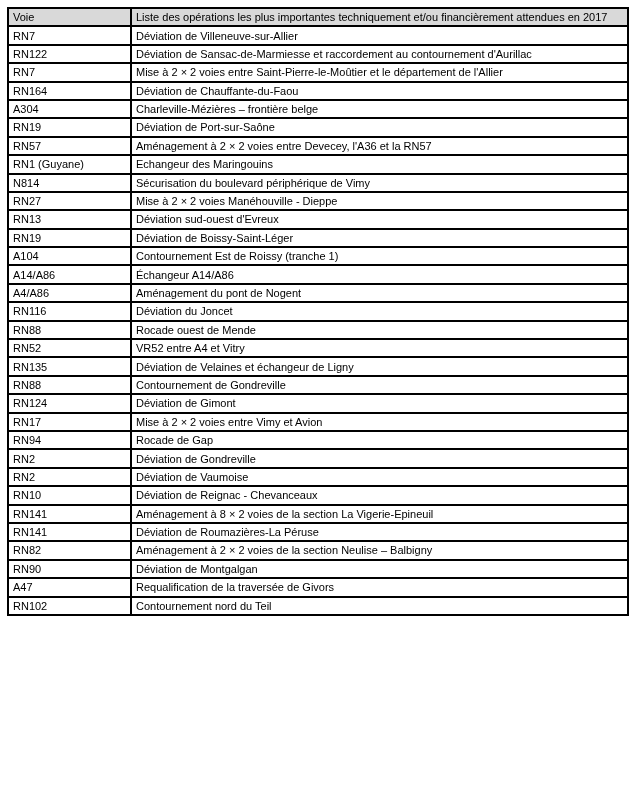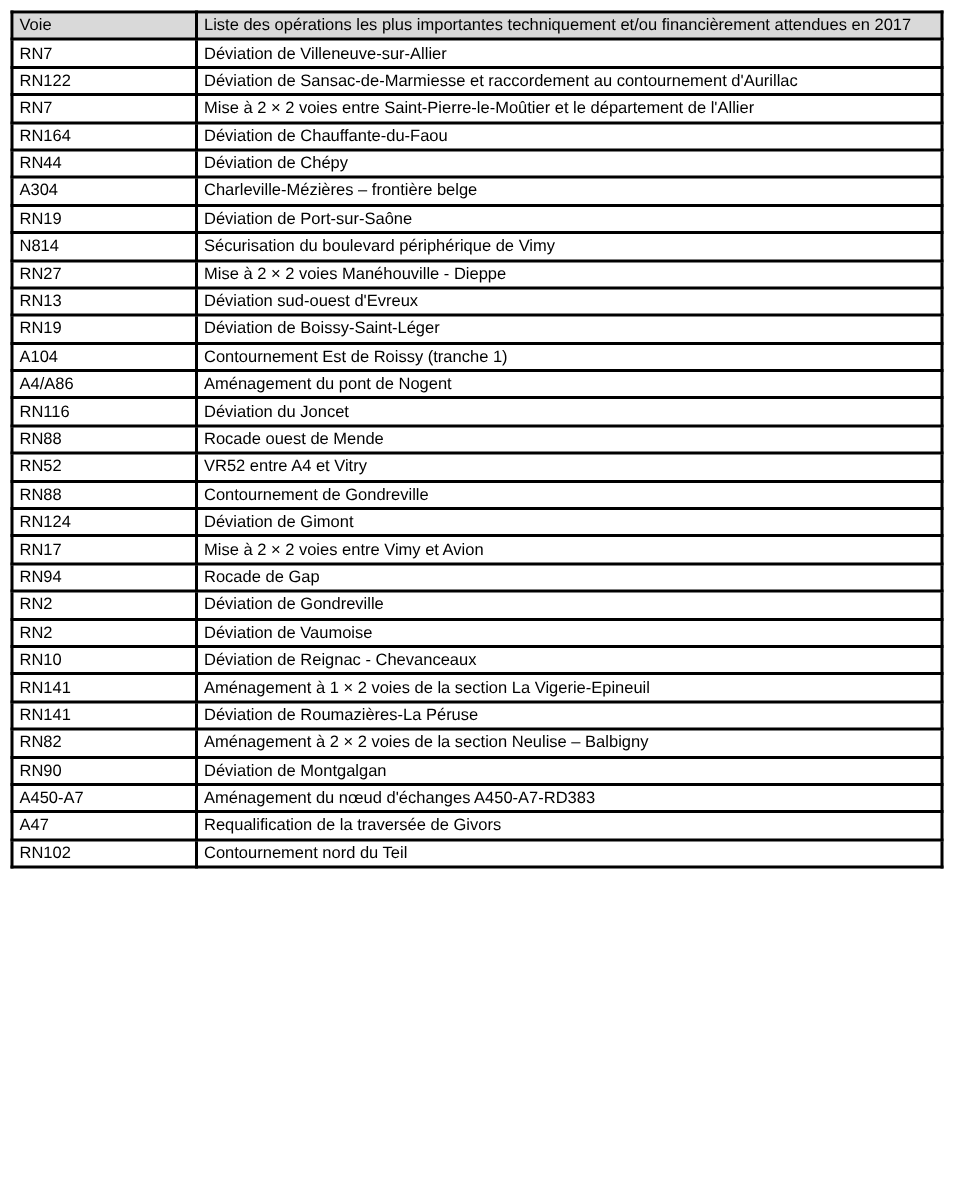--- a/index.html
+++ b/index.html
@@ -65,30 +65,34 @@
         </tr>
         <tr>
           <td class="col-voie">RN7</td>
           <td>Mise à 2 × 2 voies entre Saint-Pierre-le-Moûtier et le département de l'Allier</td>
         </tr>
         <tr>
           <td class="col-voie">RN164</td>
           <td>Déviation de Chauffante-du-Faou</td>
         </tr>
         <tr>
-          <td class="col-voie">RN44</td>
-          <td>Déviation de Chépy</td>
-        </tr>
-        <tr>
           <td class="col-voie">A304</td>
           <td>Charleville-Mézières – frontière belge</td>
         </tr>
         <tr>
           <td class="col-voie">RN19</td>
           <td>Déviation de Port-sur-Saône</td>
+        </tr>
+        <tr>
+          <td class="col-voie">RN57</td>
+          <td>Aménagement à 2 × 2 voies entre Devecey, l'A36 et la RN57</td>
+        </tr>
+        <tr>
+          <td class="col-voie">RN1 (Guyane)</td>
+          <td>Echangeur des Maringouins</td>
         </tr>
         <tr>
           <td class="col-voie">N814</td>
           <td>Sécurisation du boulevard périphérique de Vimy</td>
         </tr>
         <tr>
           <td class="col-voie">RN27</td>
           <td>Mise à 2 × 2 voies Manéhouville - Dieppe</td>
         </tr>
         <tr>
@@ -97,34 +101,42 @@
         </tr>
         <tr>
           <td class="col-voie">RN19</td>
           <td>Déviation de Boissy-Saint-Léger</td>
         </tr>
         <tr>
           <td class="col-voie">A104</td>
           <td>Contournement Est de Roissy (tranche 1)</td>
         </tr>
         <tr>
+          <td class="col-voie">A14/A86</td>
+          <td>Échangeur A14/A86</td>
+        </tr>
+        <tr>
           <td class="col-voie">A4/A86</td>
           <td>Aménagement du pont de Nogent</td>
         </tr>
         <tr>
           <td class="col-voie">RN116</td>
           <td>Déviation du Joncet</td>
         </tr>
         <tr>
           <td class="col-voie">RN88</td>
           <td>Rocade ouest de Mende</td>
         </tr>
         <tr>
           <td class="col-voie">RN52</td>
           <td>VR52 entre A4 et Vitry</td>
+        </tr>
+        <tr>
+          <td class="col-voie">RN135</td>
+          <td>Déviation de Velaines et échangeur de Ligny</td>
         </tr>
         <tr>
           <td class="col-voie">RN88</td>
           <td>Contournement de Gondreville</td>
         </tr>
         <tr>
           <td class="col-voie">RN124</td>
           <td>Déviation de Gimont</td>
         </tr>
         <tr>
@@ -142,39 +154,35 @@
         <tr>
           <td class="col-voie">RN2</td>
           <td>Déviation de Vaumoise</td>
         </tr>
         <tr>
           <td class="col-voie">RN10</td>
           <td>Déviation de Reignac - Chevanceaux</td>
         </tr>
         <tr>
           <td class="col-voie">RN141</td>
-          <td>Aménagement à 1 × 2 voies de la section La Vigerie-Epineuil</td>
+          <td>Aménagement à 8 × 2 voies de la section La Vigerie-Epineuil</td>
         </tr>
         <tr>
           <td class="col-voie">RN141</td>
           <td>Déviation de Roumazières-La Péruse</td>
         </tr>
         <tr>
           <td class="col-voie">RN82</td>
           <td>Aménagement à 2 × 2 voies de la section Neulise – Balbigny</td>
         </tr>
         <tr>
           <td class="col-voie">RN90</td>
           <td>Déviation de Montgalgan</td>
         </tr>
         <tr>
-          <td class="col-voie">A450-A7</td>
-          <td>Aménagement du nœud d'échanges A450-A7-RD383</td>
-        </tr>
-        <tr>
           <td class="col-voie">A47</td>
           <td>Requalification de la traversée de Givors</td>
         </tr>
         <tr>
           <td class="col-voie">RN102</td>
           <td>Contournement nord du Teil</td>
         </tr>
       </tbody>
   </table>
 </div>

